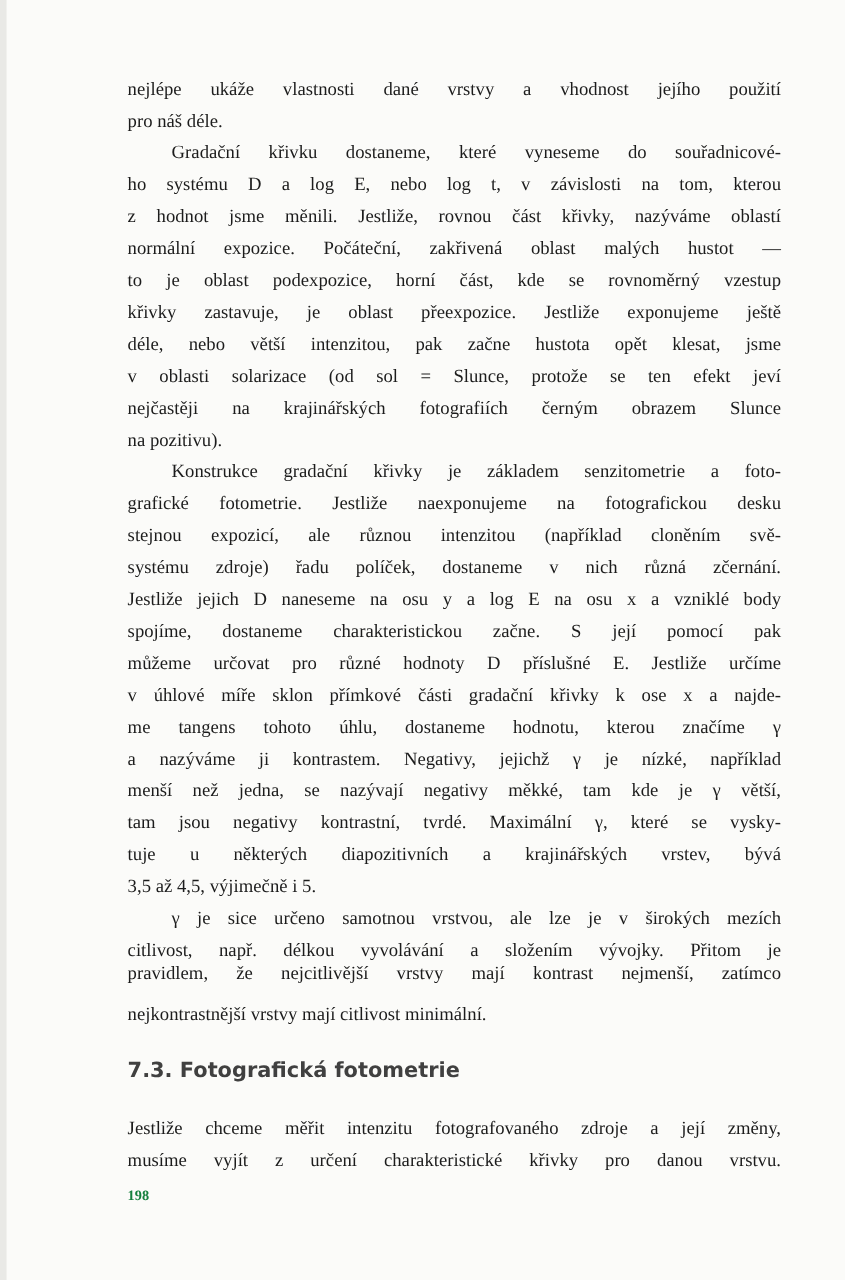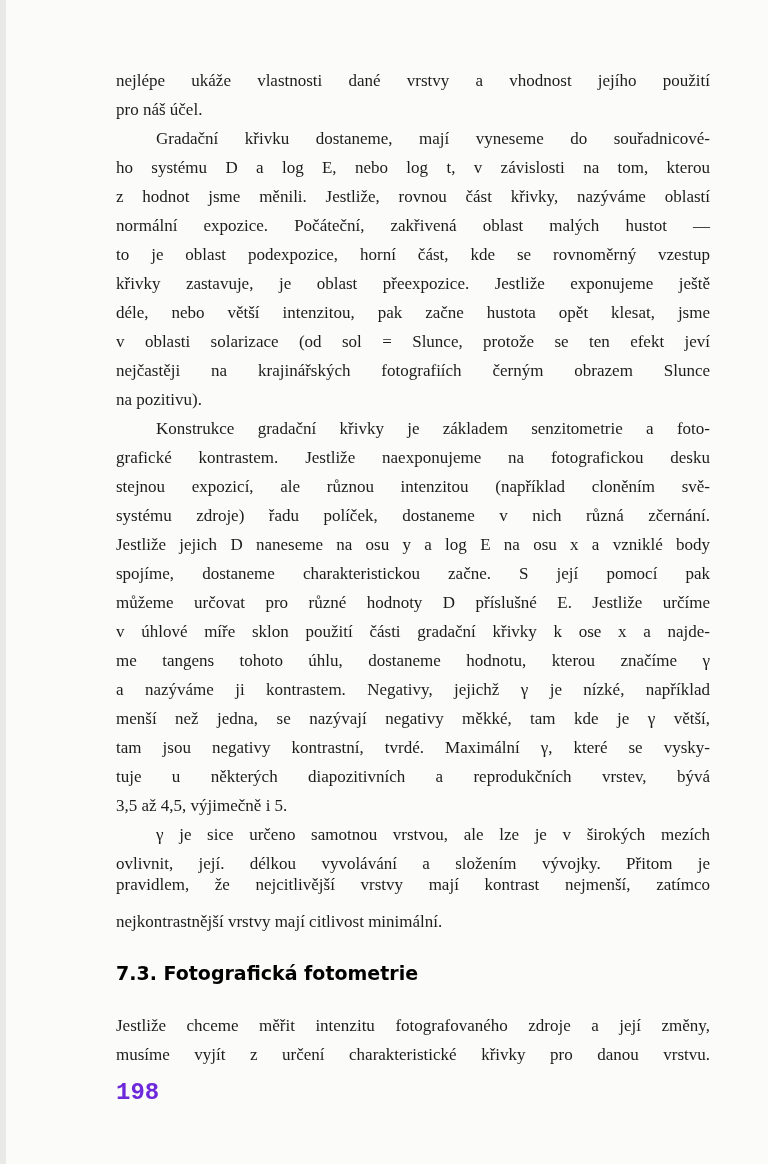--- a/index.html
+++ b/index.html
@@ -13,67 +13,67 @@
   .line {
     position: absolute; left: 0; width: 594px; height: 26px;
     font-size: 17px; line-height: 26px; white-space: nowrap;
     text-align: justify; text-align-last: justify;
   }
   .line.last { text-align-last: left; }
   .line.indent { padding-left: 40px; width: 554px; }
   .heading {
     position: absolute; left: 0; top: 893px;
     font-family: "DejaVu Sans", "Liberation Sans", sans-serif;
-    font-weight: bold; font-size: 19px; line-height: 24px; color: #000000;
+    font-weight: bold; font-size: 19px; line-height: 24px; color: #404040;
   }
   .pagenum {
     position: absolute; left: 0; top: 1011px;
-    font-family: Liberation Mono, monospace;
-    font-weight: bold; font-size: 24px; color: #6d28d9;
+    font-family: Liberation Serif, serif;
+    font-weight: bold; font-size: 13px; color: #15803d;
   }
   .edge { position: absolute; left: 0; top: 0; width: 6px; height: 1164px; background: #e9e9e6; }
 </style>
 </head>
 <body>
 
 <div class="edge"></div>
 
 <div class="page">
 
   <div class="line" style="top:0px">nejlépe ukáže vlastnosti dané vrstvy a vhodnost jejího použití</div>
-  <div class="line last" style="top:29px">pro náš účel.</div>
+  <div class="line last" style="top:29px">pro náš déle.</div>
 
-  <div class="line indent" style="top:58px">Gradační křivku dostaneme, mají vyneseme do souřadnicové-</div>
+  <div class="line indent" style="top:58px">Gradační křivku dostaneme, které vyneseme do souřadnicové-</div>
   <div class="line" style="top:87px">ho systému D a log E, nebo log t, v závislosti na tom, kterou</div>
   <div class="line" style="top:116px">z hodnot jsme měnili. Jestliže, rovnou část křivky, nazýváme oblastí</div>
   <div class="line" style="top:145px">normální expozice. Počáteční, zakřivená oblast malých hustot —</div>
   <div class="line" style="top:174px">to je oblast podexpozice, horní část, kde se rovnoměrný vzestup</div>
   <div class="line" style="top:203px">křivky zastavuje, je oblast přeexpozice. Jestliže exponujeme ještě</div>
   <div class="line" style="top:232px">déle, nebo větší intenzitou, pak začne hustota opět klesat, jsme</div>
   <div class="line" style="top:261px">v oblasti solarizace (od sol = Slunce, protože se ten efekt jeví</div>
   <div class="line" style="top:290px">nejčastěji na krajinářských fotografiích černým obrazem Slunce</div>
   <div class="line last" style="top:319px">na pozitivu).</div>
 
   <div class="line indent" style="top:348px">Konstrukce gradační křivky je základem senzitometrie a foto-</div>
-  <div class="line" style="top:377px">grafické kontrastem. Jestliže naexponujeme na fotografickou desku</div>
+  <div class="line" style="top:377px">grafické fotometrie. Jestliže naexponujeme na fotografickou desku</div>
   <div class="line" style="top:406px">stejnou expozicí, ale různou intenzitou (například cloněním svě-</div>
   <div class="line" style="top:435px">systému zdroje) řadu políček, dostaneme v nich různá zčernání.</div>
   <div class="line" style="top:464px">Jestliže jejich D naneseme na osu y a log E na osu x a vzniklé body</div>
   <div class="line" style="top:493px">spojíme, dostaneme charakteristickou začne. S její pomocí pak</div>
   <div class="line" style="top:522px">můžeme určovat pro různé hodnoty D příslušné E. Jestliže určíme</div>
-  <div class="line" style="top:551px">v úhlové míře sklon použití části gradační křivky k ose x a najde-</div>
+  <div class="line" style="top:551px">v úhlové míře sklon přímkové části gradační křivky k ose x a najde-</div>
   <div class="line" style="top:580px">me tangens tohoto úhlu, dostaneme hodnotu, kterou značíme γ</div>
   <div class="line" style="top:609px">a nazýváme ji kontrastem. Negativy, jejichž γ je nízké, například</div>
   <div class="line" style="top:638px">menší než jedna, se nazývají negativy měkké, tam kde je γ větší,</div>
   <div class="line" style="top:667px">tam jsou negativy kontrastní, tvrdé. Maximální γ, které se vysky-</div>
-  <div class="line" style="top:696px">tuje u některých diapozitivních a reprodukčních vrstev, bývá</div>
+  <div class="line" style="top:696px">tuje u některých diapozitivních a krajinářských vrstev, bývá</div>
   <div class="line last" style="top:725px">3,5 až 4,5, výjimečně i 5.</div>
 
   <div class="line indent" style="top:754px">γ je sice určeno samotnou vrstvou, ale lze je v širokých mezích</div>
-  <div class="line" style="top:783px">ovlivnit, její. délkou vyvolávání a složením vývojky. Přitom je</div>
+  <div class="line" style="top:783px">citlivost, např. délkou vyvolávání a složením vývojky. Přitom je</div>
   <div class="line" style="top:804px">pravidlem, že nejcitlivější vrstvy mají kontrast nejmenší, zatímco</div>
   <div class="line last" style="top:841px">nejkontrastnější vrstvy mají citlivost minimální.</div>
 
   <div class="heading">7.3. Fotografická fotometrie</div>
 
   <div class="line" style="top:945px">Jestliže chceme měřit intenzitu fotografovaného zdroje a její změny,</div>
   <div class="line" style="top:974px">musíme vyjít z určení charakteristické křivky pro danou vrstvu.</div>
 
   <div class="pagenum">198</div>
 </div>

